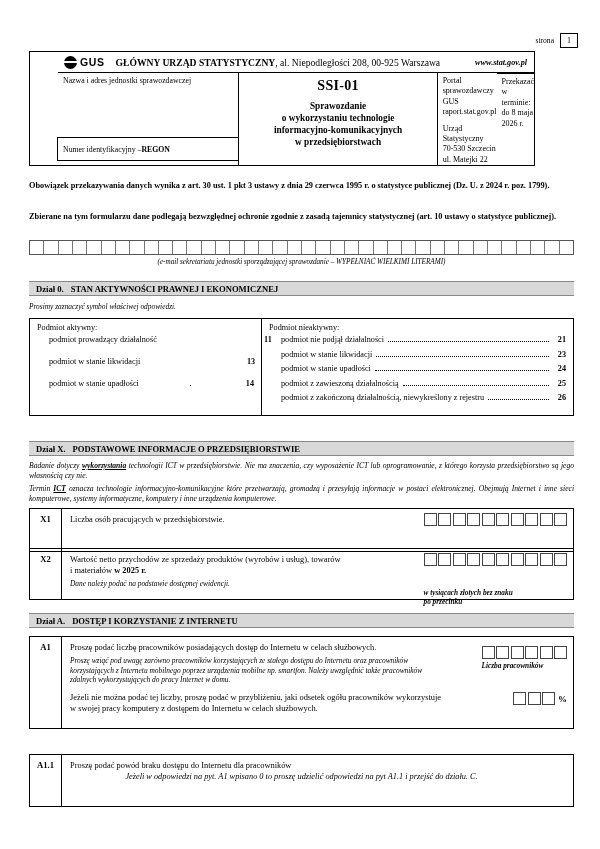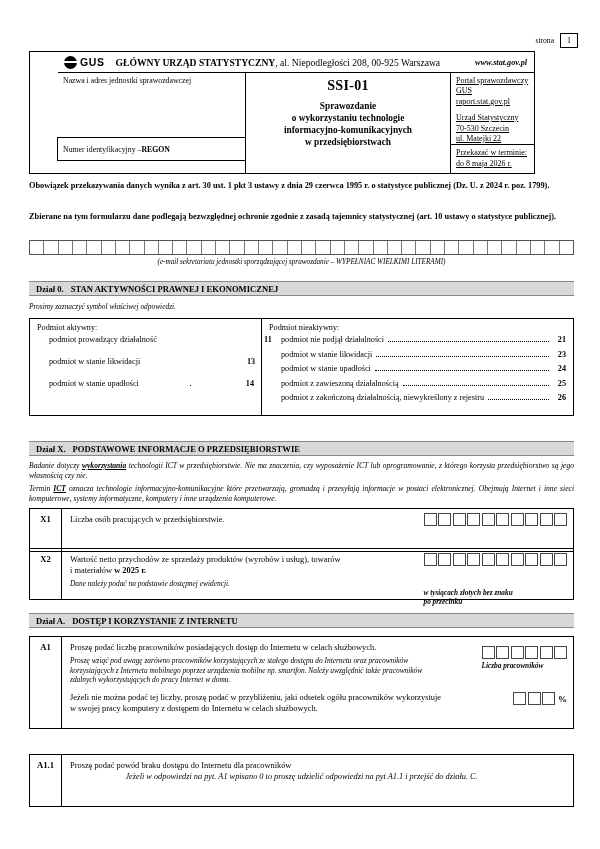--- a/index.html
+++ b/index.html
@@ -61,21 +61,21 @@
     height: 24px; display: flex; align-items: center; padding-left: 5px;
     font-size: 7.8px;
   }
   .hdr-regon b { font-weight: bold; }
   .hdr-mid {
     width: 205px; border-right: 1.2px solid #000;
     text-align: center; padding: 5px 4px 4px 4px;
   }
   .ssi-code { font-weight: bold; font-size: 14px; letter-spacing: .3px; }
   .ssi-sub { font-weight: bold; font-size: 9.3px; margin-top: 7px; line-height: 1.28; }
-  .hdr-right { flex: 1; display: flex; flex-direction: column; text-decoration: underline; }
+  .hdr-right { flex: 1; display: flex; flex-direction: row; }
   .hdr-portal { padding: 3px 0 0 5px; font-size: 8px; line-height: 1.3; flex: 1; }
   .hdr-portal .gap { height: 6px; }
   .hdr-termin { border-top: 1.2px solid #000; padding: 3px 0 4px 5px; font-size: 8px; line-height: 1.3; }
 
   
   .legal {
     position: absolute; left: 29px; width: 545px;
     font-weight: bold; font-size: 8.3px; line-height: 1.32;
     text-align: justify;
   }

